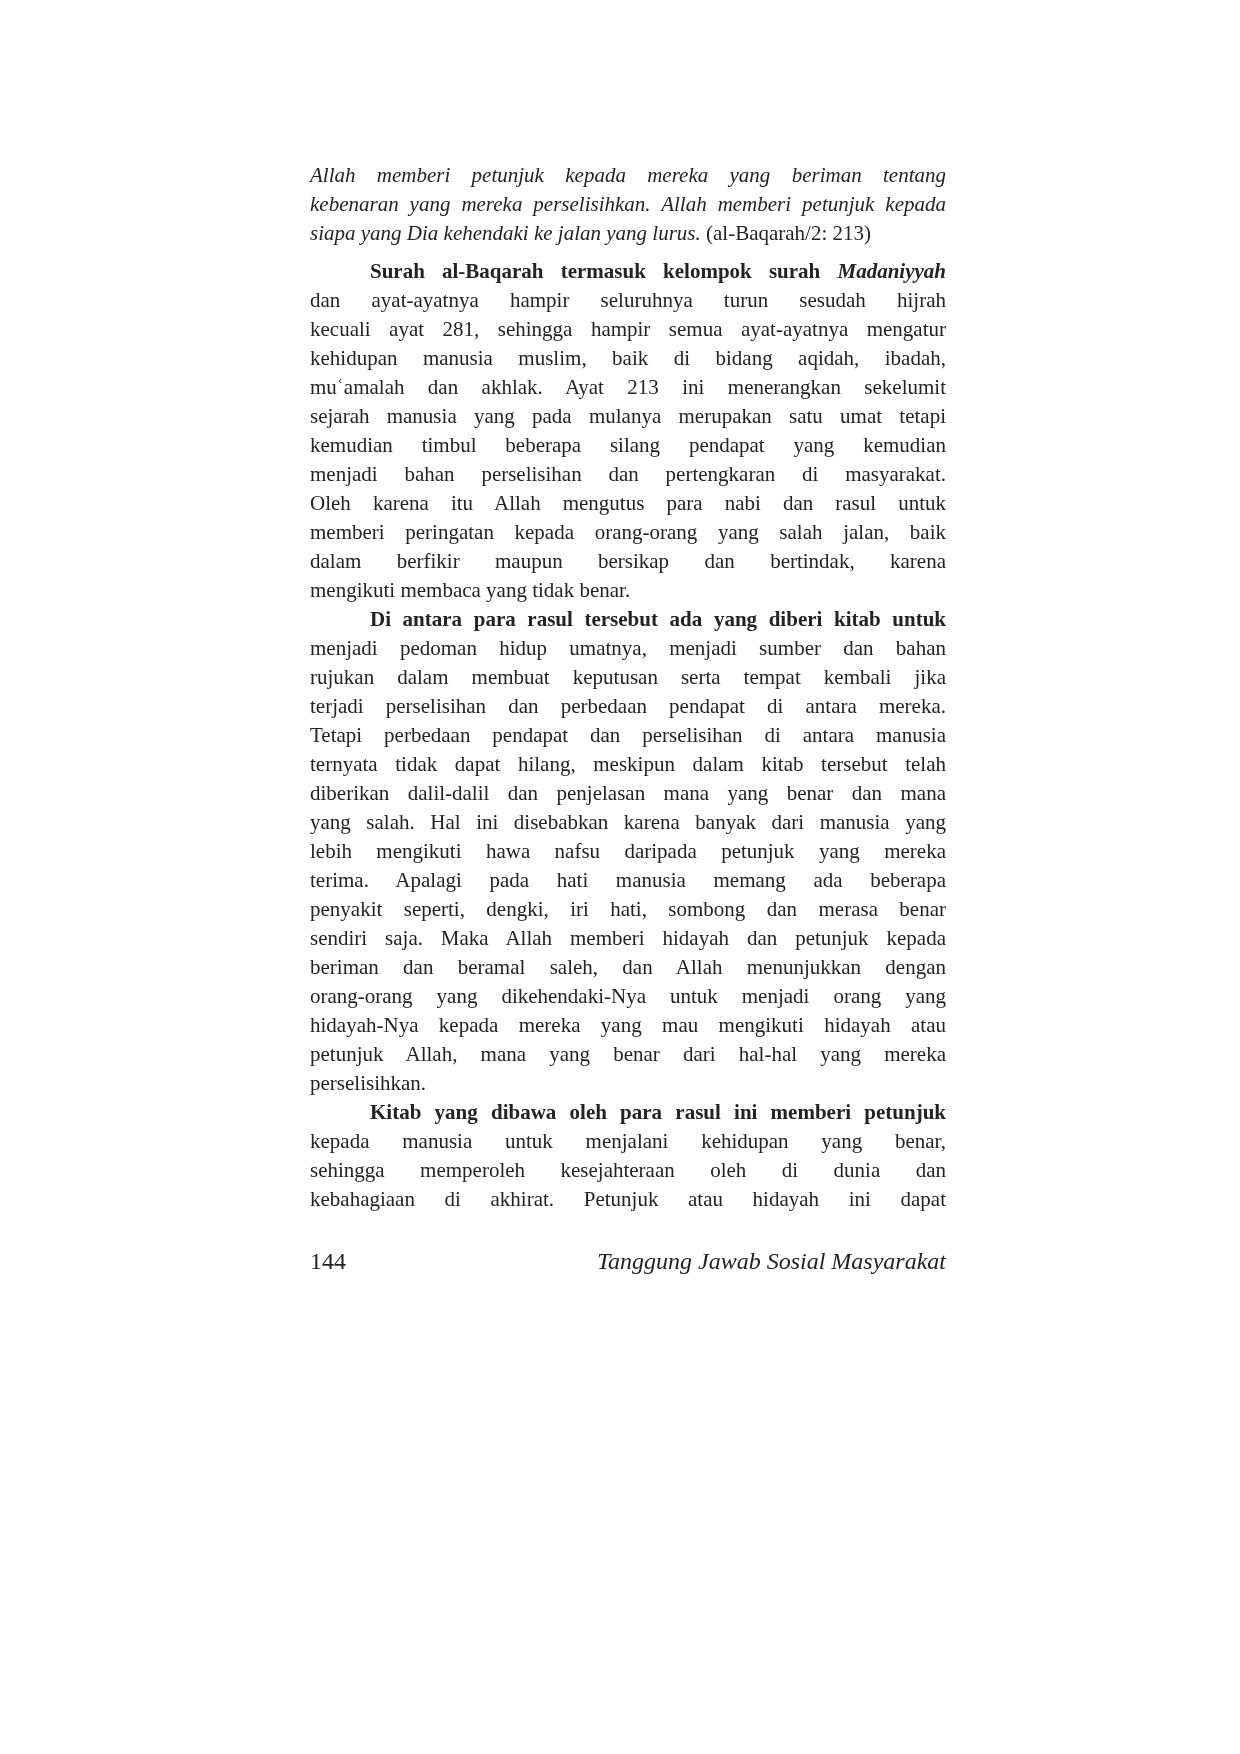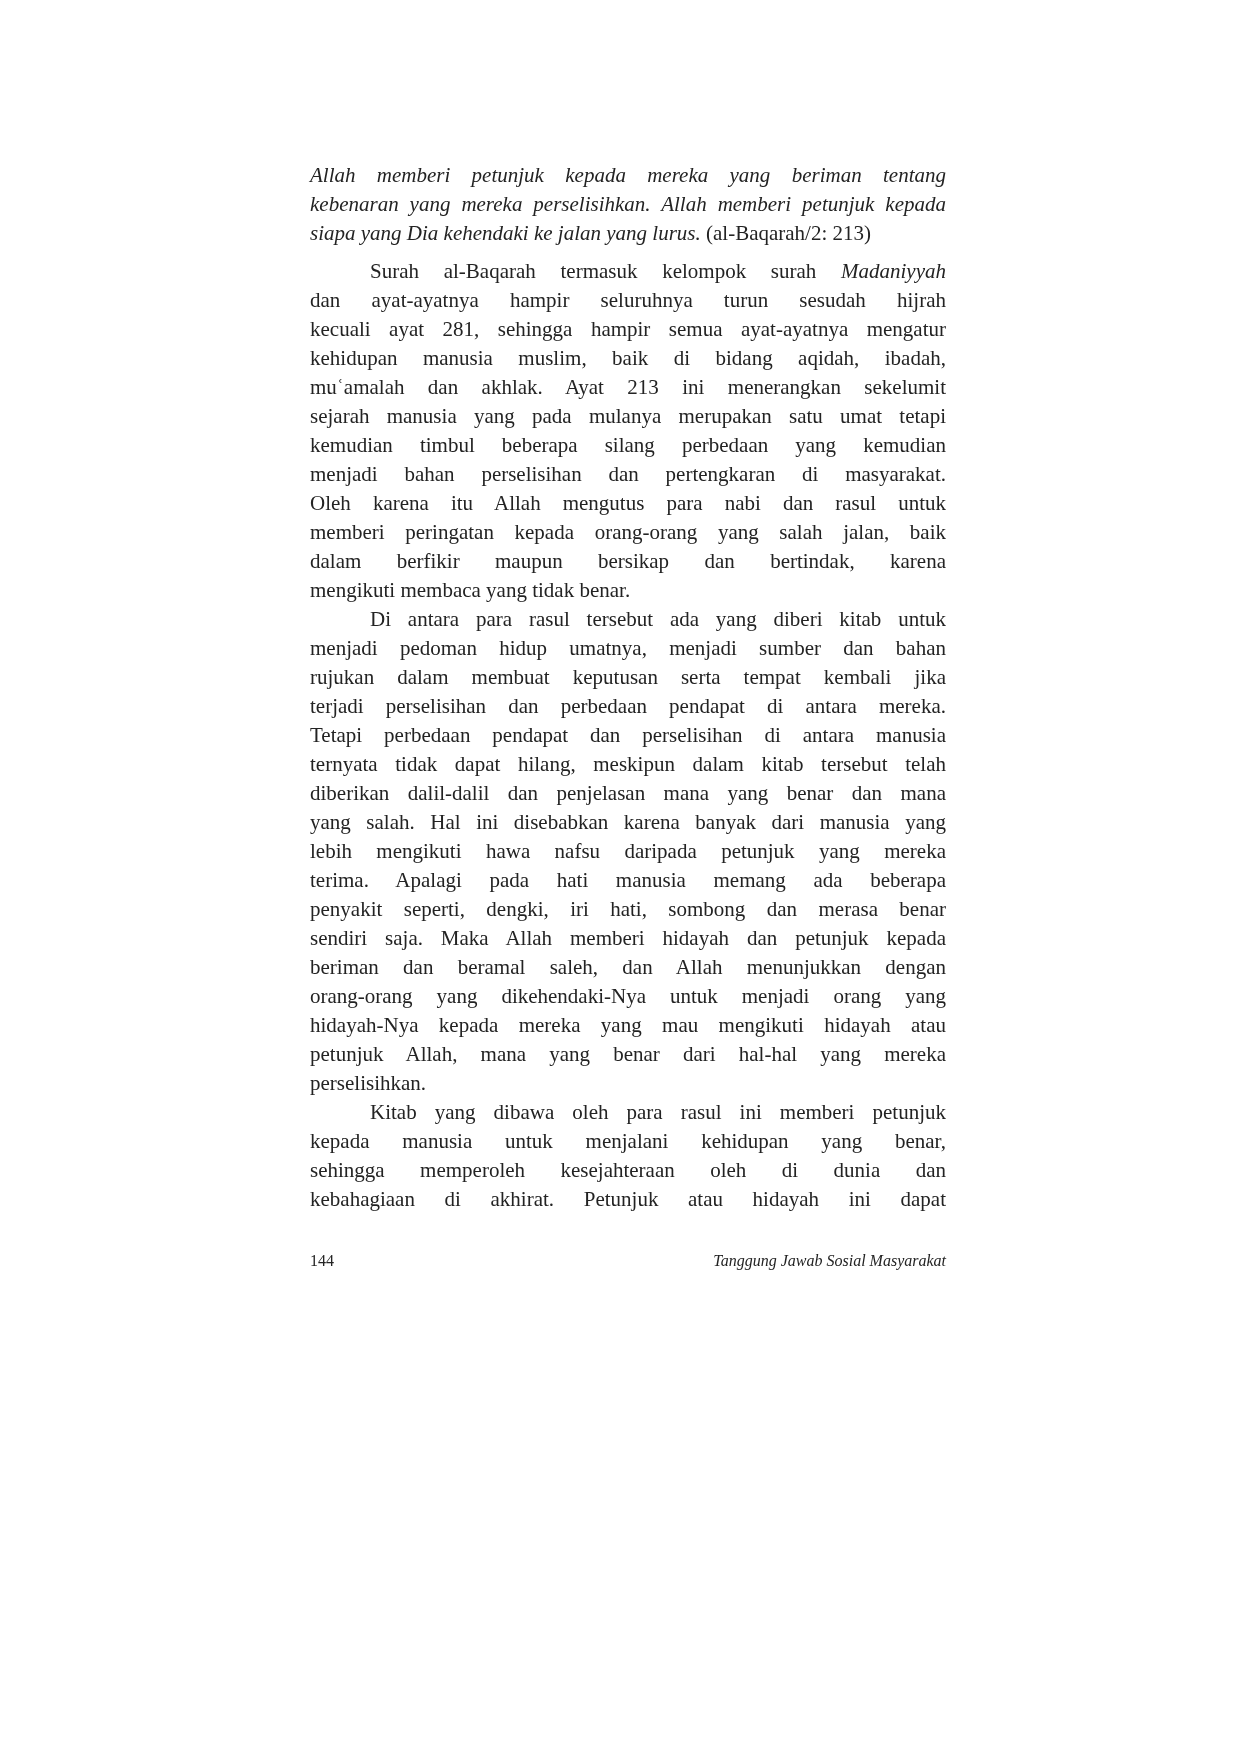--- a/index.html
+++ b/index.html
@@ -33,33 +33,34 @@
   .line {
     white-space: nowrap;
     text-align: justify;
     text-align-last: justify;
   }
   .line.no-justify {
     text-align-last: left;
   }
   .line.indent {
     text-indent: 60px;
+    font-weight: bold;
   }
   .it {
     font-style: italic;
   }
   .footer {
     position: absolute;
     left: 310px;
     top: 1248px;
     width: 636px;
     display: flex;
     justify-content: space-between;
     align-items: flex-end;
-    font-size: 16px;
+    font-size: 24px;
     line-height: 26px;
   }
   .footer .page-number {
     font-style: normal;
   }
   .footer .running-title {
     font-style: italic;
   }
 </style>
 </head>
@@ -71,21 +72,21 @@
       <div class="line"><span class="it">kebenaran yang mereka perselisihkan. Allah memberi petunjuk kepada</span></div>
       <div class="line no-justify"><span class="it">siapa yang Dia kehendaki ke jalan yang lurus.</span><span> (al-Baqarah/2: 213)</span></div>
     </section>
   <section class="para">
       <div class="line indent"><span>Surah al-Baqarah termasuk kelompok surah </span><span class="it">Madaniyyah</span></div>
       <div class="line"><span>dan ayat-ayatnya hampir seluruhnya turun sesudah hijrah</span></div>
       <div class="line"><span>kecuali ayat 281, sehingga hampir semua ayat-ayatnya mengatur</span></div>
       <div class="line"><span>kehidupan manusia muslim, baik di bidang aqidah, ibadah,</span></div>
       <div class="line"><span>muʿamalah dan akhlak. Ayat 213 ini menerangkan sekelumit</span></div>
       <div class="line"><span>sejarah manusia yang pada mulanya merupakan satu umat tetapi</span></div>
-      <div class="line"><span>kemudian timbul beberapa silang perbedaan yang kemudian</span></div>
+      <div class="line"><span>kemudian timbul beberapa silang pendapat yang kemudian</span></div>
       <div class="line"><span>menjadi bahan perselisihan dan pertengkaran di masyarakat.</span></div>
       <div class="line"><span>Oleh karena itu Allah mengutus para nabi dan rasul untuk</span></div>
       <div class="line"><span>memberi peringatan kepada orang-orang yang salah jalan, baik</span></div>
       <div class="line"><span>dalam berfikir maupun bersikap dan bertindak, karena</span></div>
       <div class="line no-justify"><span>mengikuti membaca yang tidak benar.</span></div>
     </section>
   <section class="para">
       <div class="line indent"><span>Di antara para rasul tersebut ada yang diberi kitab untuk</span></div>
       <div class="line"><span>menjadi pedoman hidup umatnya, menjadi sumber dan bahan</span></div>
       <div class="line"><span>rujukan dalam membuat keputusan serta tempat kembali jika</span></div>

